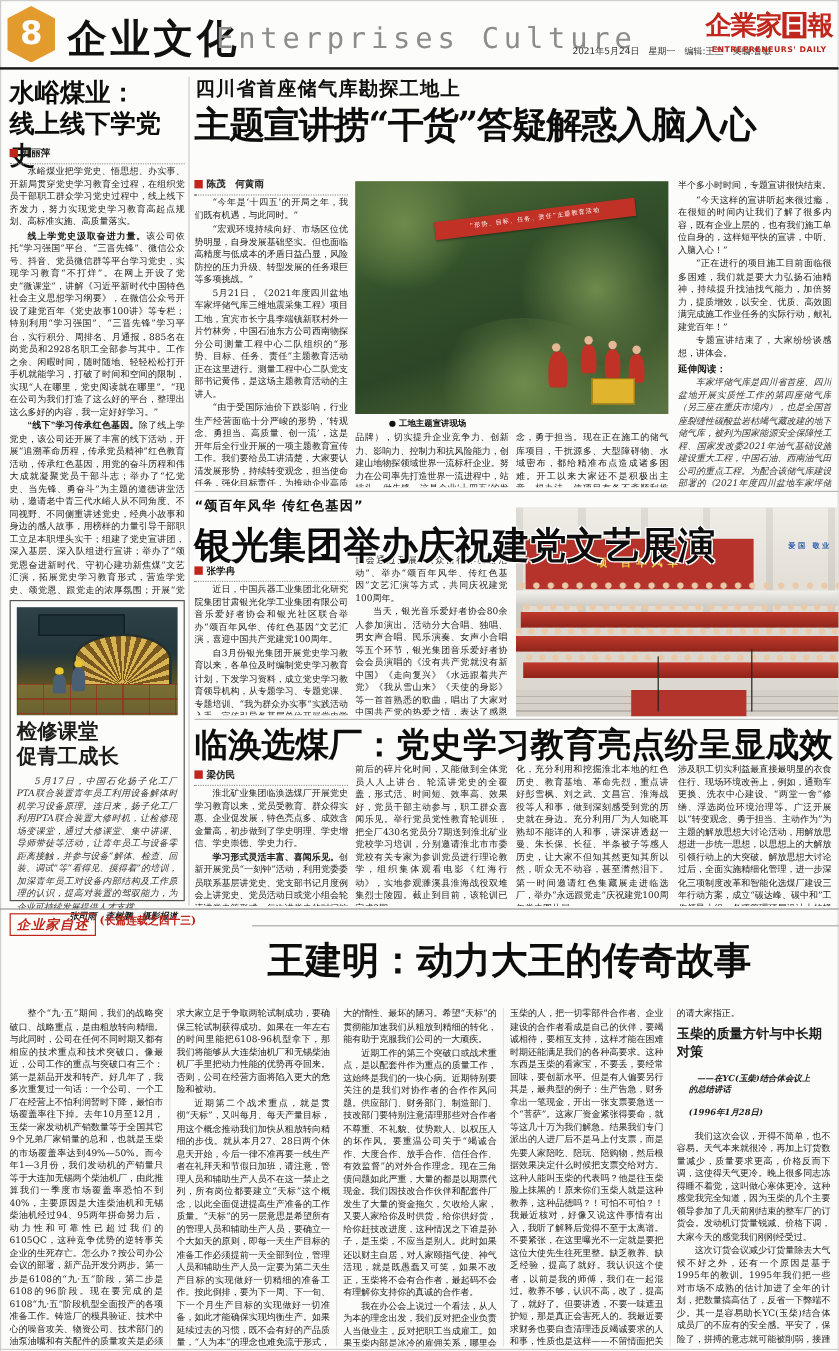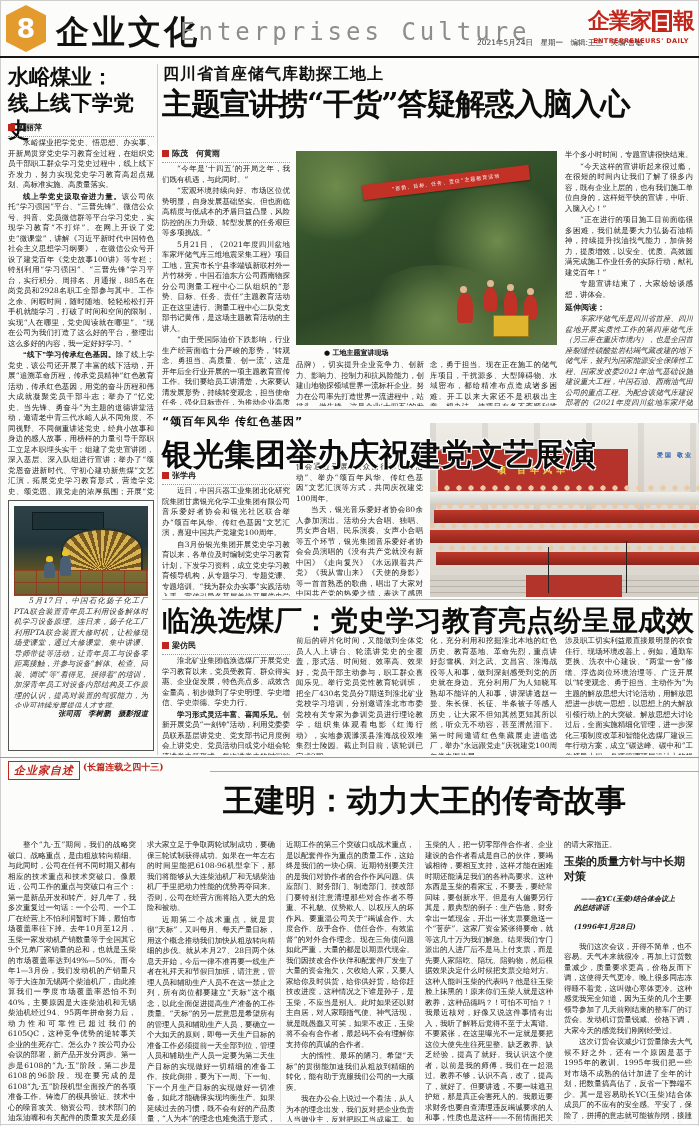--- a/index.html
+++ b/index.html
@@ -135,20 +135,24 @@
   </div>
 
   <div id="leftbox" class="abs">
     <div id="ph3" class="photo" style="position:relative;width:134px;height:90px;">
       <div class="deck"></div>
       <div class="turb"></div>
       <div class="floor"></div>
       <div class="worker" style="left:30px;bottom:18px;"></div>
       <div class="worker" style="left:46px;bottom:20px;height:20px;"></div>
     </div>
+    <div id="lb-title">
+      <div>检修课堂</div>
+      <div>促青工成长</div>
+    </div>
     <div class="col ital" style="height:112px;">
         <p class="para">5月17日，中国石化扬子化工厂PTA联合装置青年员工利用设备解体时机学习设备原理。连日来，扬子化工厂利用PTA联合装置大修时机，让检修现场变课堂，通过大修课堂、集中讲课、导师带徒等活动，让青年员工与设备零距离接触，并参与设备“解体、检查、回装、调试”等“看得见、摸得着”的培训，加深青年员工对设备内部结构及工作原理的认识，提高对装置的驾驭能力，为企业可持续发展提供人才支撑。</p>
       </div>
     <div id="lb-credit">张司雨　李树鹏　摄影报道</div>
   </div>
 
   <div>
     <div class="abs kicker" style="left:163px;top:64px;">四川省首座储气库勘探工地上</div>
     <div class="abs hl" style="left:162px;top:84px;width:537px;font-size:30px;letter-spacing:-1px;white-space:nowrap;">主题宣讲捞“干货”答疑解惑入脑入心</div>
     <div class="abs byline" style="left:162px;top:148px;width:128px;">
@@ -261,22 +265,22 @@
     <div class="abs hl" style="left:150px;top:780px;width:549px;font-size:31px;text-align:center;white-space:nowrap;">王建明：动力大王的传奇故事</div>
 
     <div class="abs col bcol" style="left:8px;">
         <p class="para">整个“九·五”期间，我们的战略突破口、战略重点，是由粗放转向精细。与此同时，公司在任何不同时期又都有相应的技术重点和技术突破口。像最近，公司工作的重点与突破口有三个：第一是新品开发和转产。好几年了，我多次重复过一句话：一个公司、一个工厂在经营上不怕利润暂时下降，最怕市场覆盖率往下掉。去年10月至12月，玉柴一家发动机产销数量等于全国其它9个兄弟厂家销量的总和，也就是玉柴的市场覆盖率达到49%—50%。而今年1—3月份，我们发动机的产销量只等于大连加无锡两个柴油机厂，由此推算我们一季度市场覆盖率恐怕不到40%，主要原因是大连柴油机和无锡柴油机经过94、95两年拼命努力后，动力性和可靠性已超过我们的6105QC，这种竞争优势的逆转事关企业的生死存亡。怎么办？按公司办公会议的部署，新产品开发分两步。第一步是6108的“九·五”阶段，第二步是6108的96阶段。现在要完成的是6108“九·五”阶段机型全面投产的各项准备工作。铸造厂的模具验证、技术中心的噪音攻关、物资公司、技术部门的油泵油嘴和有关配件的质量攻关是必须迅速拿下的突破口，有关责任人员务必把相关工作抓准、抓紧、抓精细。除了燃烧系统的噪音项目以外，其他转产的准备工作一定要在5月25日以前全部完成，这样才能满足销售系统的需要。</p>
       </div>
     <div class="abs col bcol cont" style="left:147px;">
         <p class="para">求大家立足于争取两轮试制成功，要确保三轮试制获得成功。如果在一年左右的时间里能把6108-96机型拿下，那我们将能够从大连柴油机厂和无锡柴油机厂手里把动力性能的优势再夺回来。否则，公司在经营方面将陷入更大的危险和被动。</p>
         <p class="para">近期第二个战术重点，就是贯彻“天标”，又叫每月、每天产量目标，用这个概念推动我们加快从粗放转向精细的步伐。就从本月27、28日两个休息天开始，今后一律不准再要一线生产者在礼拜天和节假日加班，请注意，管理人员和辅助生产人员不在这一禁止之列，所有岗位都要建立“天标”这个概念，以此全面促进提高生产准备的工作质量。“天标”的另一层意思是希望所有的管理人员和辅助生产人员，要确立一个大如天的原则，即每一天生产目标的准备工作必须提前一天全部到位，管理人员和辅助生产人员一定要为第二天生产目标的实现做好一切精细的准备工作。按此倒排，要为下一周、下一旬、下一个月生产目标的实现做好一切准备，如此才能确保实现均衡生产。如果延续过去的习惯，既不会有好的产品质量，“人为本”的理念也难免流于形式，一线职工休息的权利长期被剥夺，还谈什么“人为本”？关于4月份的加班问题，办公会议争论也激烈，有的同志感到刹车太急，希望对4月份最后两个休息日不要做不准加班的硬性规定，最后大家还是统一认识，这个刹车是对的。生产任务因此完不成，利润因此减少怎么办？管理人员当然要负责，因为你没有本事实现均衡生产，总是甘当罗汉，甘当低能者，把希望寄托在最后几天加班上，寄托在职工不休息上，这是最</p>
       </div>
     <div class="abs col bcol cont" style="left:286px;">
+        <p class="para">大的惰性、最坏的陋习。希望“天标”的贯彻能加速我们从粗放到精细的转化，能有助于克服我们公司的一大顽疾。</p>
         <p class="para">近期工作的第三个突破口或战术重点，是以配套件作为重点的质量工作，这始终是我们的一块心病。近期特别要关注的是我们对协作者的合作作风问题。供应部门、财务部门、制造部门、技改部门要特别注意清理那些对合作者不尊重、不礼貌、仗势欺人、以权压人的坏作风。要重温公司关于“竭诚合作、大度合作、放手合作、信任合作、有效监督”的对外合作理念。现在三角债问题如此严重，大量的都是以期票代现金。我们因技改合作伙伴和配套件厂发生了大量的资金拖欠，欠收给人家，又要人家给你及时供货，给你供好货，给你赶技改进度，这种情况之下谁是孙子，是玉柴，不应当是别人。此时如果还以财主自居，对人家颐指气使、神气活现，就是既愚蠢又可笑，如果不改正，玉柴将不会有合作者，最起码不会有理解你支持你的真诚的合作者。</p>
-        <p class="para">大的惰性、最坏的陋习。希望“天标”的贯彻能加速我们从粗放到精细的转化，能有助于克服我们公司的一大顽疾。</p>
         <p class="para">我在办公会上说过一个看法，从人为本的理念出发，我们反对把企业负责人当做业主，反对把职工当成雇工。如果玉柴内部是冰冷的雇佣关系，哪里会有10年之久的高速进步？！我们对外合作，也要坚决反对那种视自己为雇主、视合作者为任我驱使、勒索或吆喝的雇工的无知和愚昧。为什么？因为雇佣关系是最消极的买卖关系，而竭诚合作所能产生的是积极主动的创造，是风雨同舟的支持。正因为如此，我们很早就提出并且强调工厂内部要竭诚，工厂对外也要竭诚。“竭”是指用力要竭，“诚”是指用心要诚，要把一切所谓</p>
       </div>
     <div class="abs col bcol cont" style="left:425px;">
         <p class="para">玉柴的人，把一切零部件合作者、企业建设的合作者看成是自己的伙伴，要竭诚相待，要相互支持，这样才能在困难时期还能满足我们的各种高要求。这种东西是玉柴的看家宝，不要丢，要经常回味，要创新水平。但是有人偏要另行其是，最典型的例子：生产告急，财务拿出一笔现金，开出一张支票要急送一个“菩萨”。这家厂资金紧张得要命，就等这几十万为我们解急。结果我们专门派出的人进厂后不是马上付支票，而是先要人家陪吃、陪玩、陪购物，然后根据效果决定什么时候把支票交给对方。这种人能叫玉柴的代表吗？他是往玉柴脸上抹黑的！原来你们玉柴人就是这种教养，这种品德吗？！可怕不可怕？！我最近核对，好像又说这件事情有出入，我听了解释后觉得不至于太离谱。不要紧张，在这里曝光不一定就是要把这位大使先生往死里整。缺乏教养、缺乏经验，提高了就好。我认识这个使者，以前是我的师傅，我们在一起混过。教养不够，认识不高，改了，提高了，就好了。但要讲透，不要一味遮丑护短，那是真正会害死人的。我最近要求财务也要自查清理违反竭诚要求的人和事，性质也是这样——不留情面把关是需要的，但又要做到语言得体、方法得当，把握原则要坚决、措词要委婉、态度要谦和，切忌讥讽、嘲笑、冷嘲热讽。财务要查、供应要查、质量部门要查、技改部门要查。顺境的时候纠正沙文主义作风，逆境之时往往是整顿作风的好时机，这种时候容易明白为什么必须夹着尾巴做人。</p>
       </div>
     <div class="abs bcol" style="left:564px;overflow:hidden;">
       <p class="para" style="text-indent:0;">的请大家指正。</p>
       <div id="sub5">玉柴的质量方针与中长期对策</div>
       <p class="subline">——在YC(玉柴)结合体会议上的总结讲话</p>
       <p class="subline" style="text-indent:0;">(1996年1月28日)</p>

